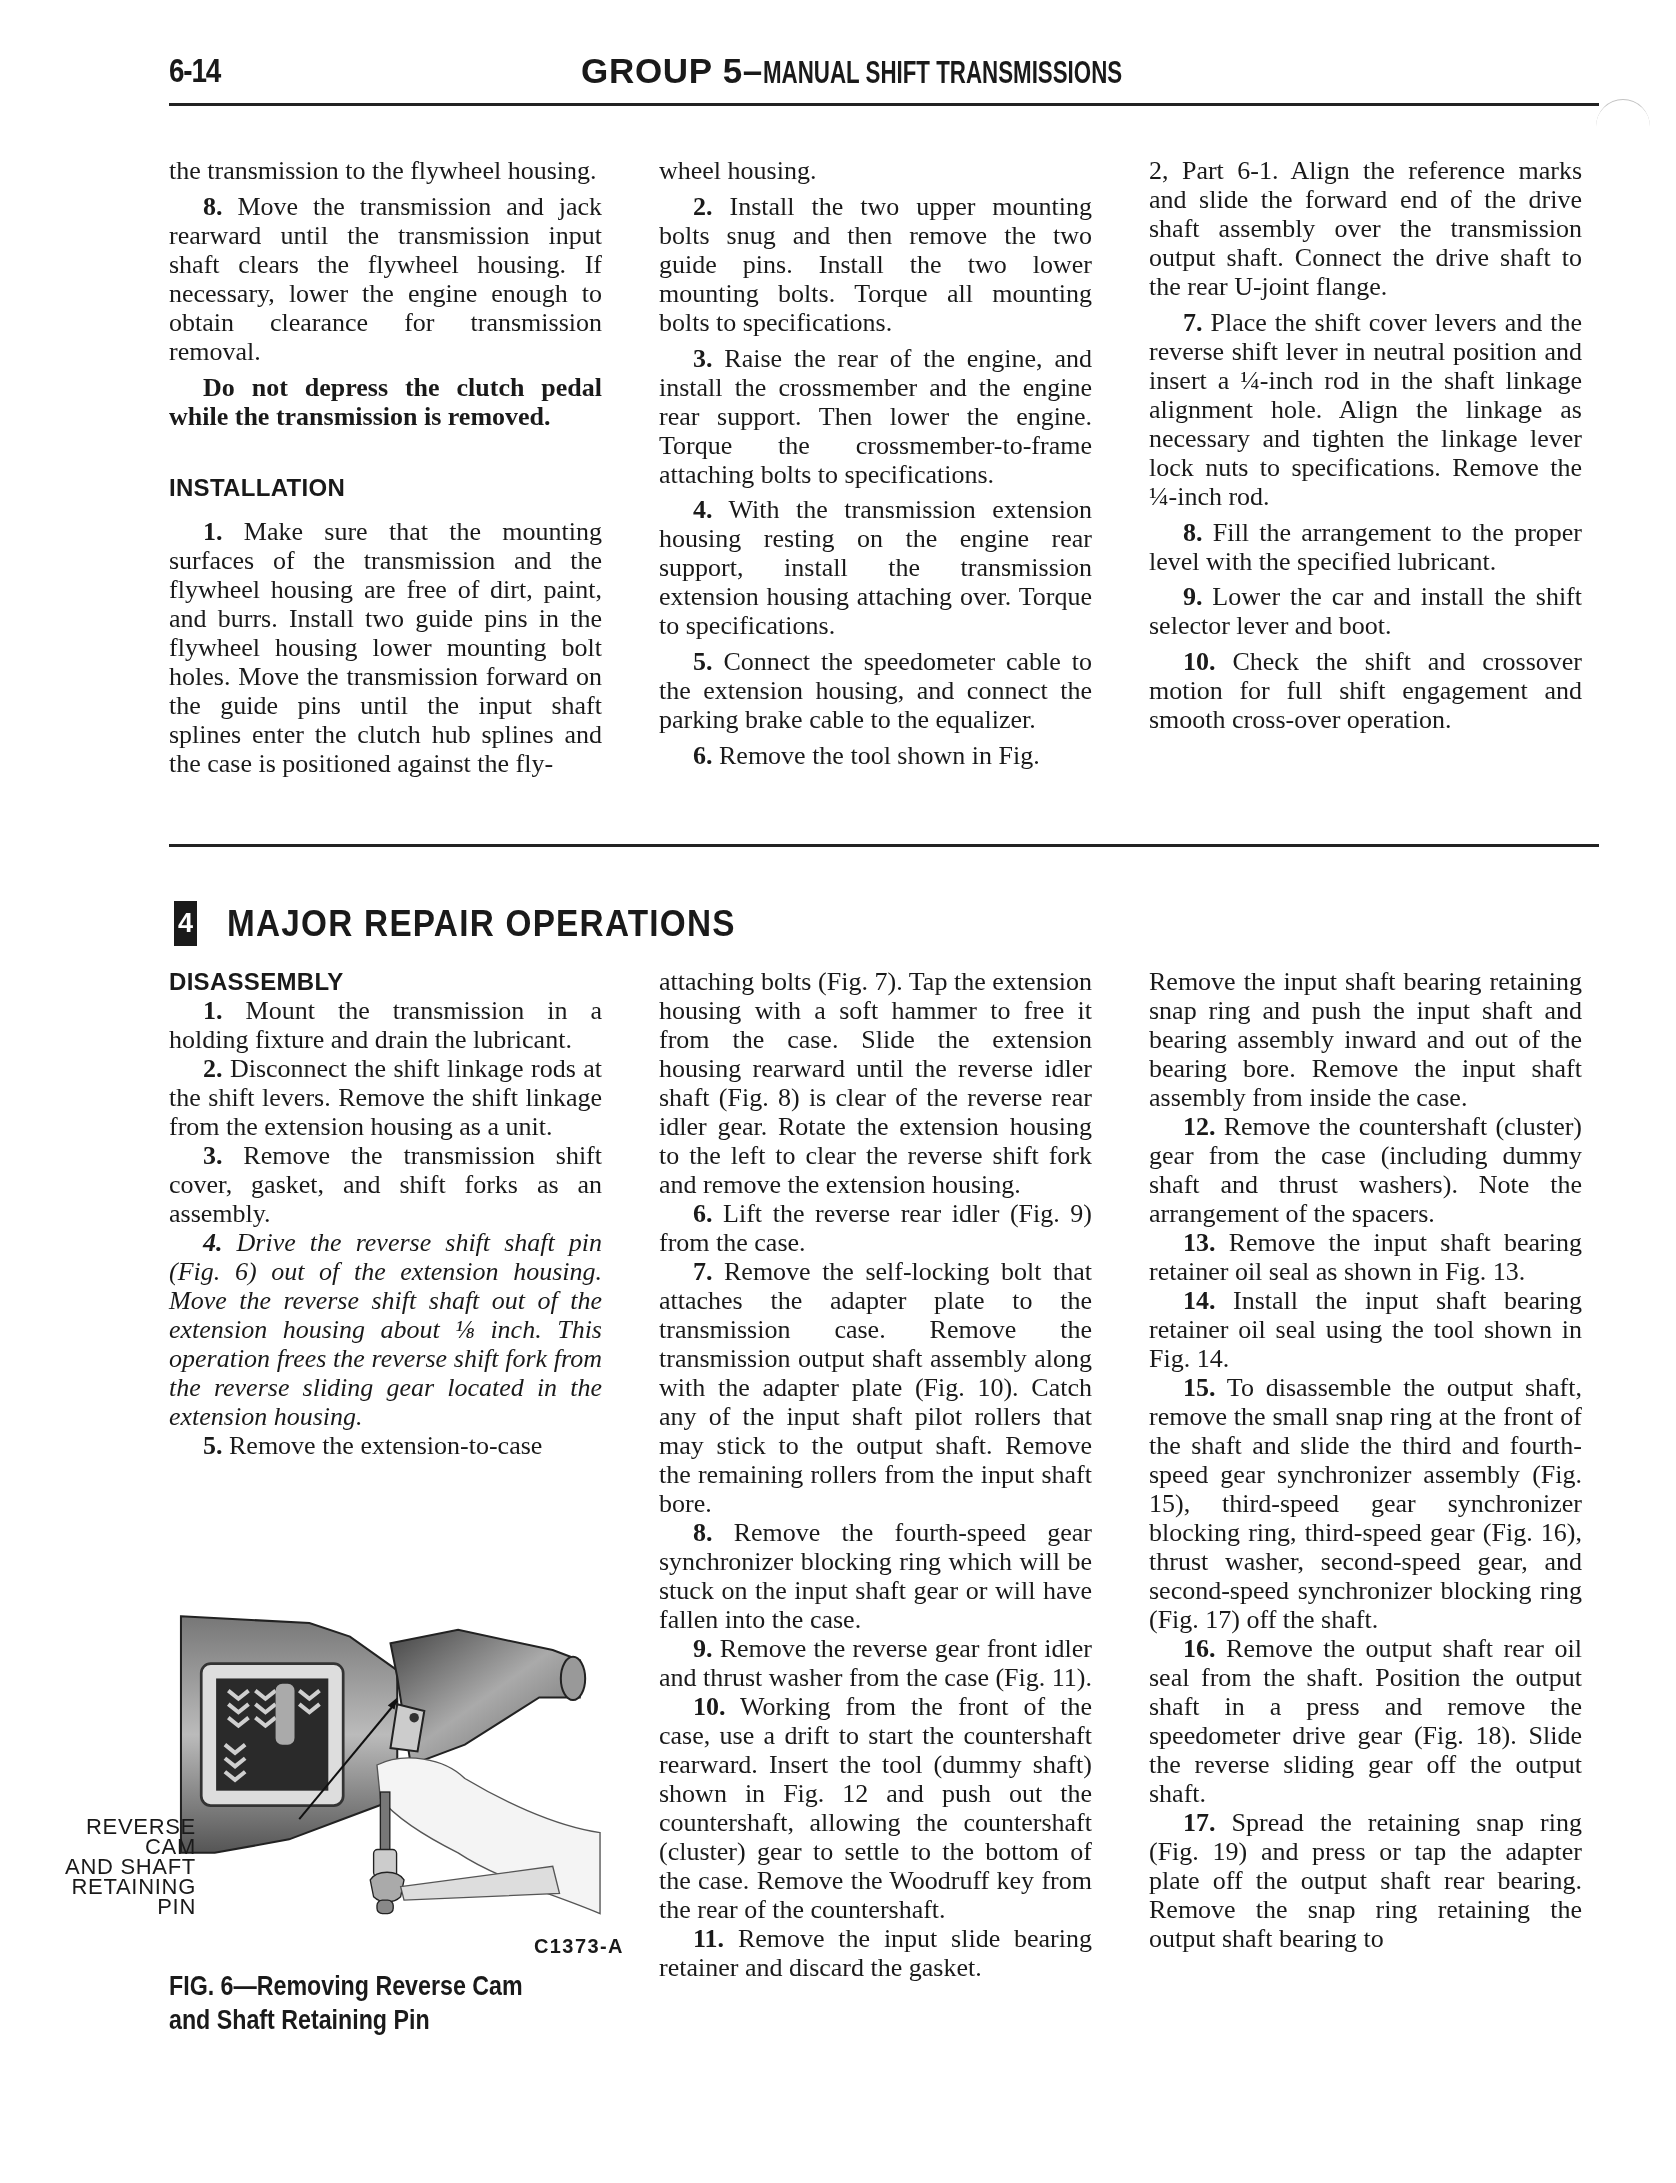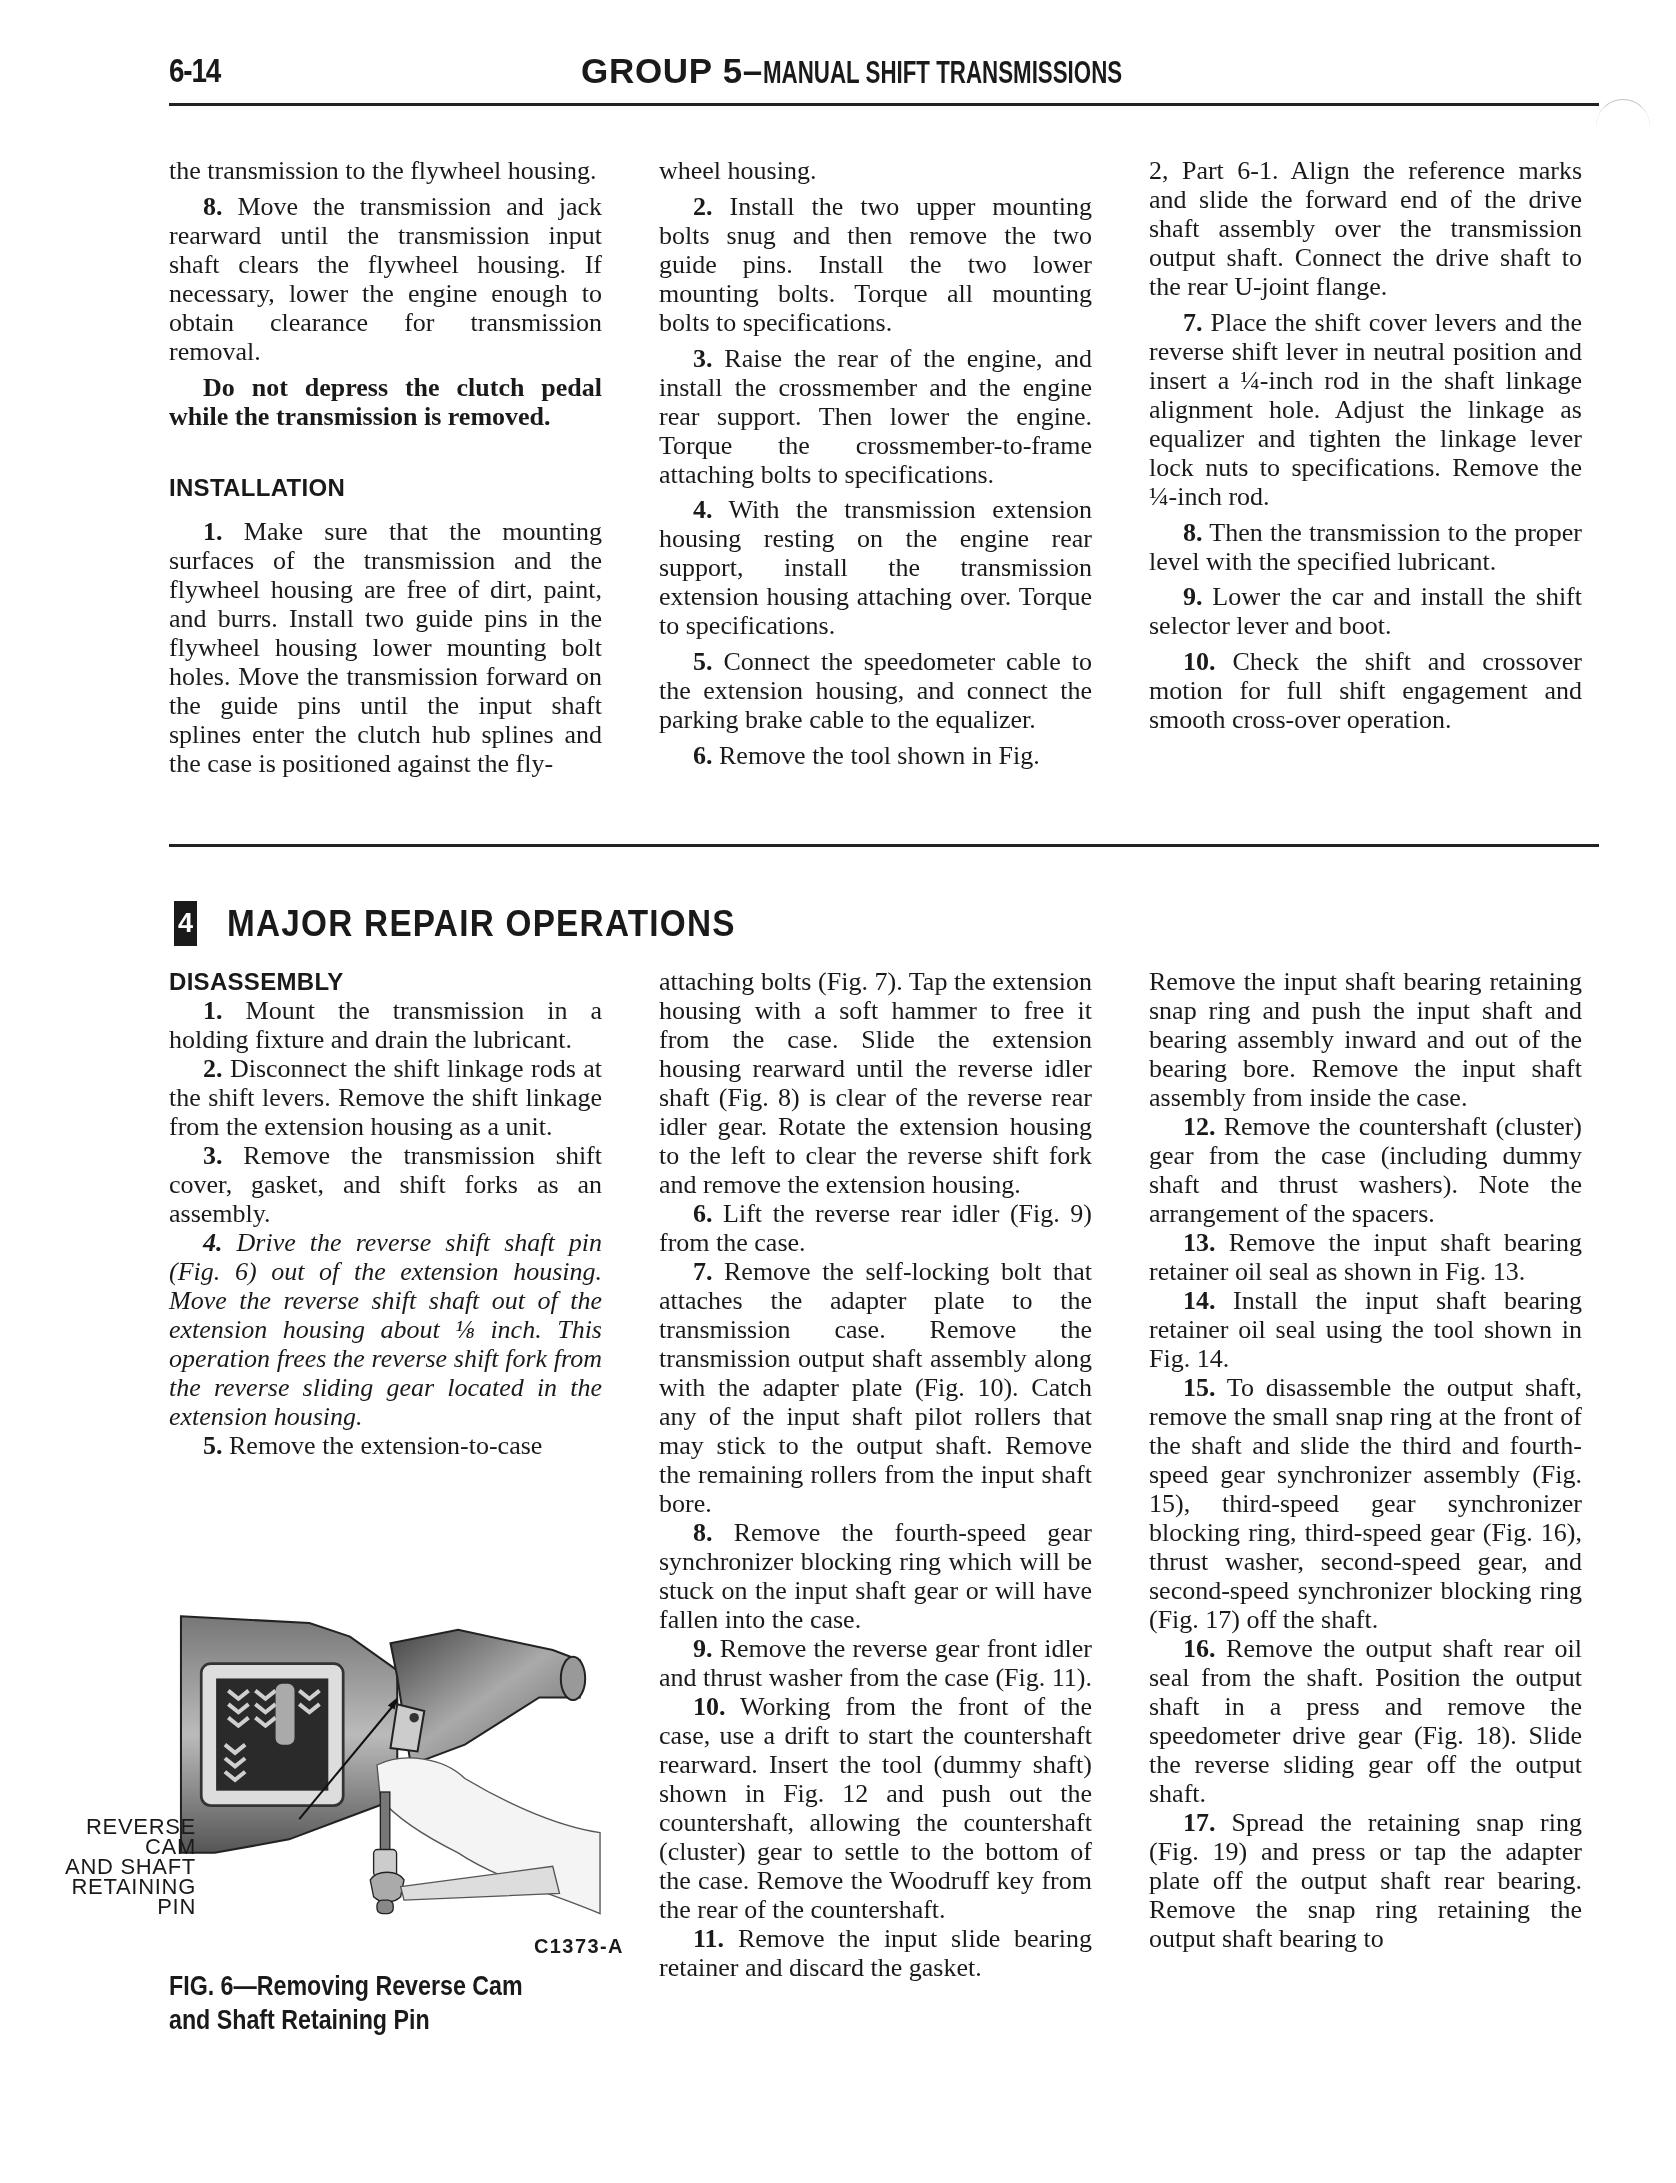--- a/index.html
+++ b/index.html
@@ -58,22 +58,22 @@
   <p>wheel housing.</p>
   <p class="indent"><b>2.</b><span> Install the two upper mounting bolts snug and then remove the two guide pins. Install the two lower mounting bolts. Torque all mounting bolts to specifications.</span></p>
   <p class="indent"><b>3.</b><span> Raise the rear of the engine, and install the crossmember and the engine rear support. Then lower the engine. Torque the crossmember-to-frame attaching bolts to specifications.</span></p>
   <p class="indent"><b>4.</b><span> With the transmission extension housing resting on the engine rear support, install the transmission extension housing attaching over. Torque to specifications.</span></p>
   <p class="indent"><b>5.</b><span> Connect the speedometer cable to the extension housing, and connect the parking brake cable to the equalizer.</span></p>
   <p class="indent"><b>6.</b><span> Remove the tool shown in Fig.</span></p>
 </div>
 
 <div class="col" style="left:1149px; top:156px; width:433px;">
   <p>2, Part 6-1. Align the reference marks and slide the forward end of the drive shaft assembly over the transmission output shaft. Connect the drive shaft to the rear U-joint flange.</p>
-  <p class="indent"><b>7.</b><span> Place the shift cover levers and the reverse shift lever in neutral position and insert a ¼-inch rod in the shaft linkage alignment hole. Adjust the linkage as equalizer and tighten the linkage lever lock nuts to specifications. Remove the ¼-inch rod.</span></p>
-  <p class="indent"><b>8.</b><span> Then the transmission to the proper level with the specified lubricant.</span></p>
+  <p class="indent"><b>7.</b><span> Place the shift cover levers and the reverse shift lever in neutral position and insert a ¼-inch rod in the shaft linkage alignment hole. Align the linkage as necessary and tighten the linkage lever lock nuts to specifications. Remove the ¼-inch rod.</span></p>
+  <p class="indent"><b>8.</b><span> Fill the arrangement to the proper level with the specified lubricant.</span></p>
   <p class="indent"><b>9.</b><span> Lower the car and install the shift selector lever and boot.</span></p>
   <p class="indent"><b>10.</b><span> Check the shift and crossover motion for full shift engagement and smooth cross-over operation.</span></p>
 </div>
 
 <div class="rule" style="left:169px; top:844px; width:1430px;"></div>
 
 <div class="section-head">
   <div class="section-num">4</div>
   <div class="section-title">MAJOR REPAIR OPERATIONS</div>
 </div>

